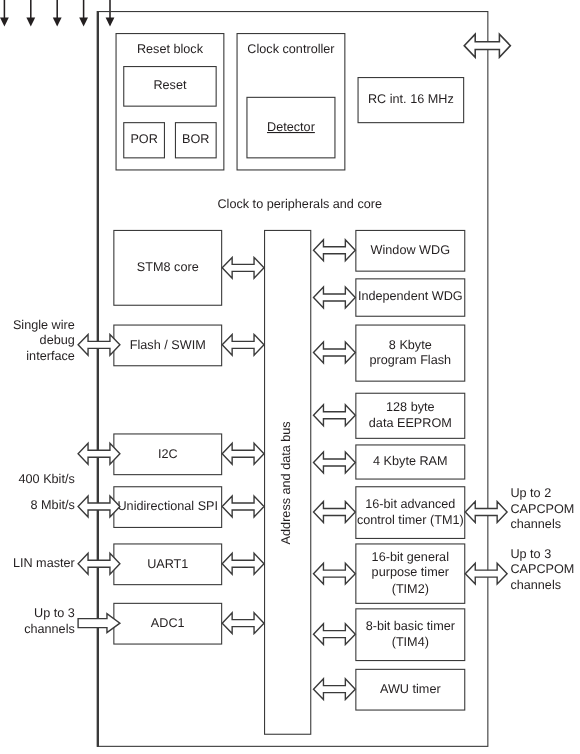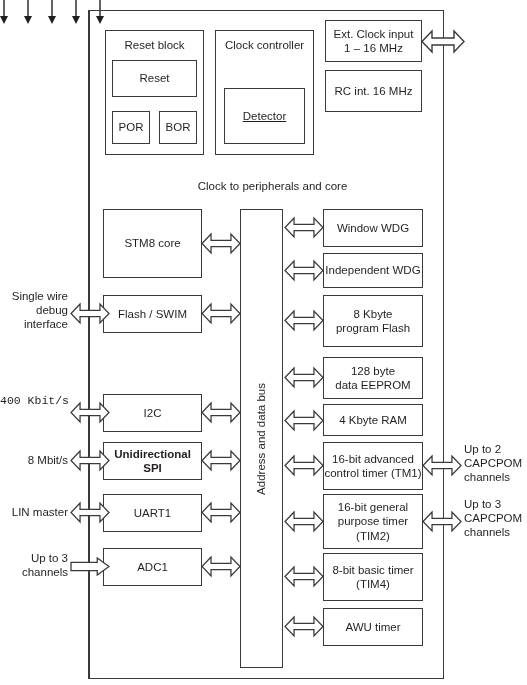--- a/index.html
+++ b/index.html
@@ -55,22 +55,20 @@
 
   
   <div class="abs group" style="left:215px;top:30px;width:99px;height:125px;">
     <div class="group-title" style="top:8px;font-size:11.5px;">Clock controller</div>
   </div>
   <div class="abs box" style="left:224px;top:88px;width:81px;height:56px;font-size:11.5px;text-decoration:underline;">
       <span>Detector</span>
     </div>
 
   
-  <div class="abs box" style="left:325px;top:20px;width:97px;height:42px;font-size:11.5px;white-space:pre-line;"><span>Ext. Clock input
-1 – 16 MHz</span></div>
 
   <div class="abs box" style="left:325px;top:70px;width:97px;height:42px;font-size:11.5px;white-space:pre-line;"><span>RC int. 16 MHz</span></div>
 
 
   
   <svg class="arrow" style="left:422px;top:31px;" width="42" height="21" viewBox="0 0 42 21">
     <path d="M10 0 L0 10.5 L10 21 L10 14 L32 14 L32 21 L42 10.5 L32 0 L32 7 L10 7 Z"></path>
   </svg>
 
   
@@ -117,24 +115,24 @@
 interface</div>
 
   
   <div class="abs box" style="left:103px;top:394px;width:99px;height:38px;font-size:11.5px;white-space:pre-line;"><span>I2C</span></div>
   <svg class="arrow" style="left:202px;top:402px;" width="38" height="21" viewBox="0 0 42 21">
     <path d="M10 0 L0 10.5 L10 21 L10 14 L32 14 L32 21 L42 10.5 L32 0 L32 7 L10 7 Z"></path>
   </svg>
   <svg class="arrow" style="left:71px;top:402px;" width="38" height="21" viewBox="0 0 42 21">
     <path d="M10 0 L0 10.5 L10 21 L10 14 L32 14 L32 21 L42 10.5 L32 0 L32 7 L10 7 Z"></path>
   </svg>
-  <div class="lbl right" style="left:0px;top:394px;width:68px;font-size:11.5px;font-family:Liberation Mono, monospace;">400 Kbit/s</div>
-
-  
-  <div class="abs box" style="left:103px;top:442px;width:99px;height:38px;font-size:11.5px;white-space:pre-line;font-weight:bold;"><span>Unidirectional SPI</span></div>
+  <div class="lbl right" style="left:0px;top:430px;width:68px;font-size:11.5px;">400 Kbit/s</div>
+
+  
+  <div class="abs box" style="left:103px;top:442px;width:99px;height:38px;font-size:11.5px;white-space:pre-line;"><span>Unidirectional SPI</span></div>
   <svg class="arrow" style="left:202px;top:450px;" width="38" height="21" viewBox="0 0 42 21">
     <path d="M10 0 L0 10.5 L10 21 L10 14 L32 14 L32 21 L42 10.5 L32 0 L32 7 L10 7 Z"></path>
   </svg>
   <svg class="arrow" style="left:71px;top:450px;" width="38" height="21" viewBox="0 0 42 21">
     <path d="M10 0 L0 10.5 L10 21 L10 14 L32 14 L32 21 L42 10.5 L32 0 L32 7 L10 7 Z"></path>
   </svg>
   <div class="lbl right" style="left:0px;top:454px;width:68px;font-size:11.5px;">8 Mbit/s</div>
 
   
   <div class="abs box" style="left:103px;top:494px;width:99px;height:38px;font-size:11.5px;white-space:pre-line;"><span>UART1</span></div>

